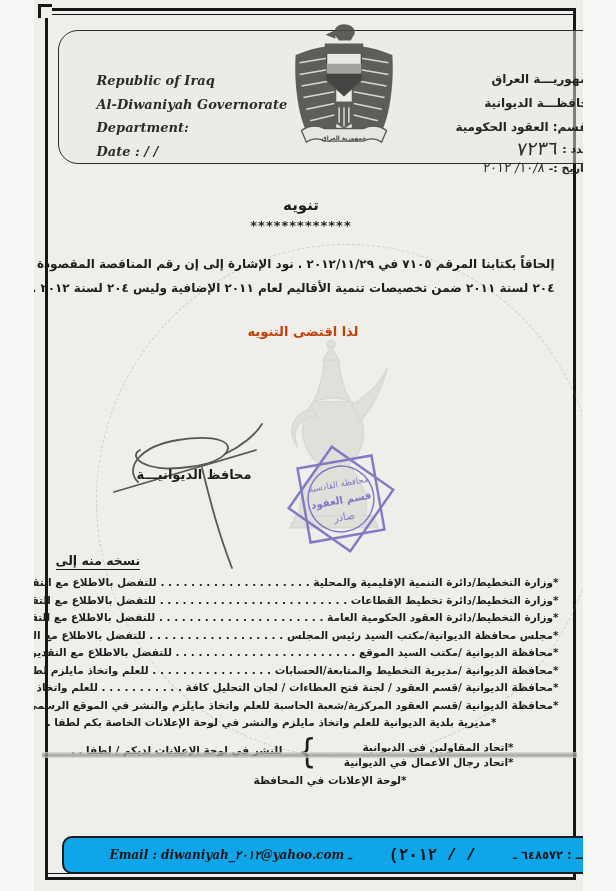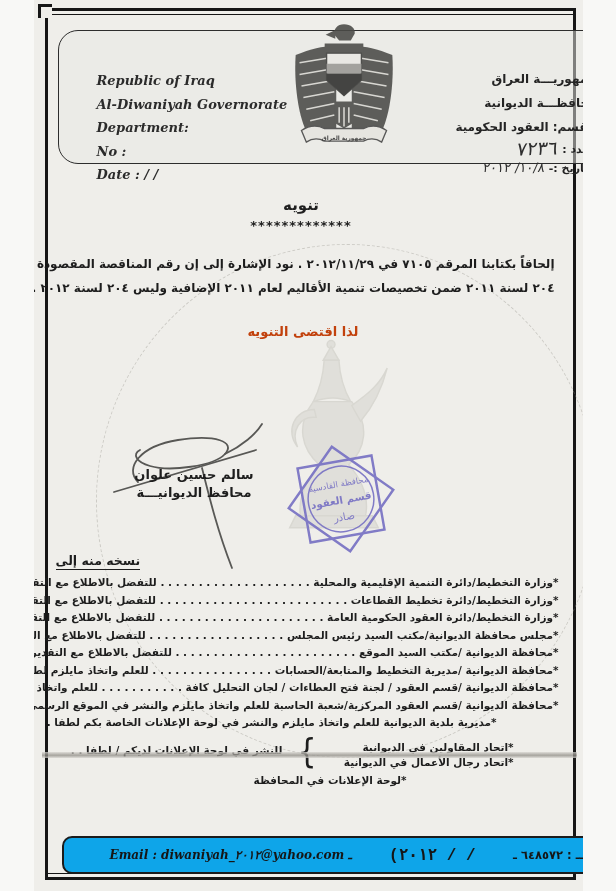--- a/index.html
+++ b/index.html
@@ -77,21 +77,20 @@
 
 <div class="page">
   <div class="frame"></div>
   <div class="corner"></div>
 
   <div class="header-box">
     <div class="hdr-en">
       <div>Republic of Iraq</div>
       <div>Al-Diwaniyah Governorate</div>
       <div>Department:</div>
-      <div>No :</div>
       <div>Date :      /      /</div>
     </div>
     <div class="hdr-ar">
       <div>جمهوريـــة العراق</div>
       <div>محافظـــة الديوانية</div>
       <div>القسم: العقود الحكومية</div>
       <div class="num-line">
         <span>العدد :</span>
         <span class="handwrit">٧٢٣٦</span>
       </div>
@@ -158,21 +157,20 @@
 
   <svg class="sig-svg" viewBox="0 0 200 170">
     <g fill="none" stroke="#3e3e3c" stroke-width="1.8" stroke-linecap="round" opacity=".85">
       <path d="M34,74 C20,60 36,38 74,32 C112,26 132,34 121,46 C110,58 66,64 46,58 C32,54 28,46 36,42"></path>
       <path d="M10,84 L152,42"></path>
       <path d="M121,46 C138,38 152,26 158,16"></path>
       <path d="M98,60 C106,92 114,124 128,160"></path>
     </g>
   </svg>
   <div class="sig-block">
-    <div>سالم حسين علوان</div>
     <div>محافظ الديوانيـــة</div>
   </div>
 
   <svg class="stamp" viewBox="0 0 130 130">
     <g fill="none" stroke="#7872c4" stroke-width="2.6">
       <rect x="25" y="25" width="80" height="80"></rect>
       <rect x="25" y="25" width="80" height="80" transform="rotate(45 65 65)"></rect>
       <circle cx="65" cy="65" r="35" stroke-width="1.6"></circle>
     </g>
     <g fill="#7872c4" text-anchor="middle" font-family="DejaVu Sans, sans-serif">

